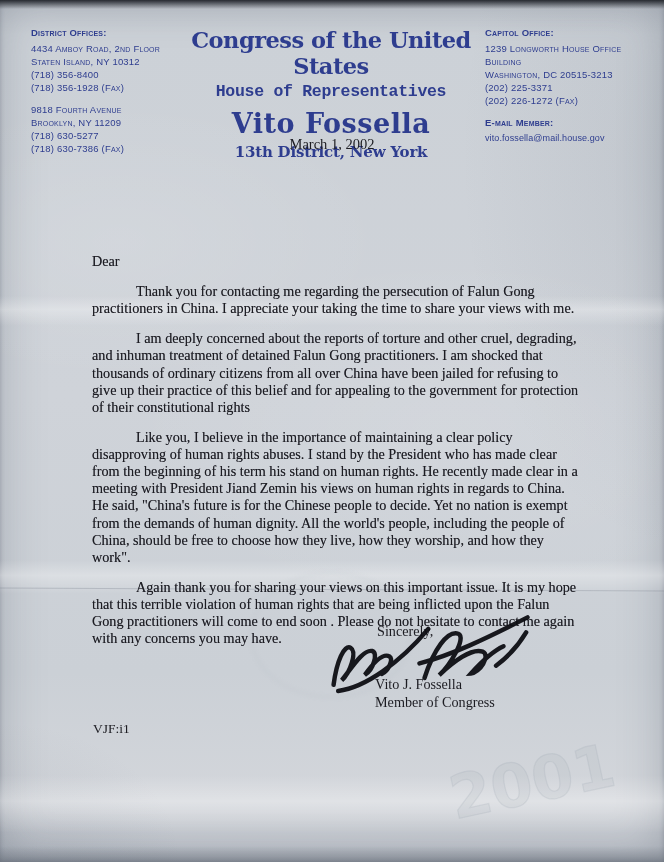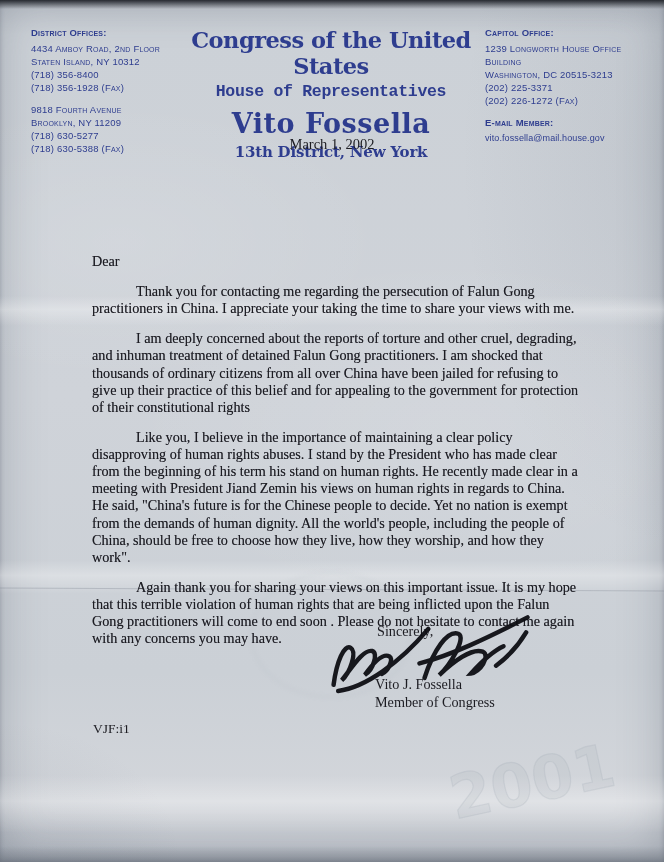--- a/index.html
+++ b/index.html
@@ -89,21 +89,21 @@
     <div class="addr-block">
       <div>4434 Amboy Road, 2nd Floor</div>
       <div>Staten Island, NY 10312</div>
       <div>(718) 356-8400</div>
       <div>(718) 356-1928 (Fax)</div>
     </div>
     <div class="addr-block">
       <div>9818 Fourth Avenue</div>
       <div>Brooklyn, NY 11209</div>
       <div>(718) 630-5277</div>
-      <div>(718) 630-5388 (Fax)</div>
+      <div>(718) 630-7386 (Fax)</div>
     </div>
   </div>
 
   <div class="lh-center">
     <div class="lh-congress">Congress of the United States</div>
     <div class="lh-house">House of Representatives</div>
     <div class="lh-name">Vito Fossella</div>
     <div class="lh-district">13th District, New York</div>
   </div>
 

